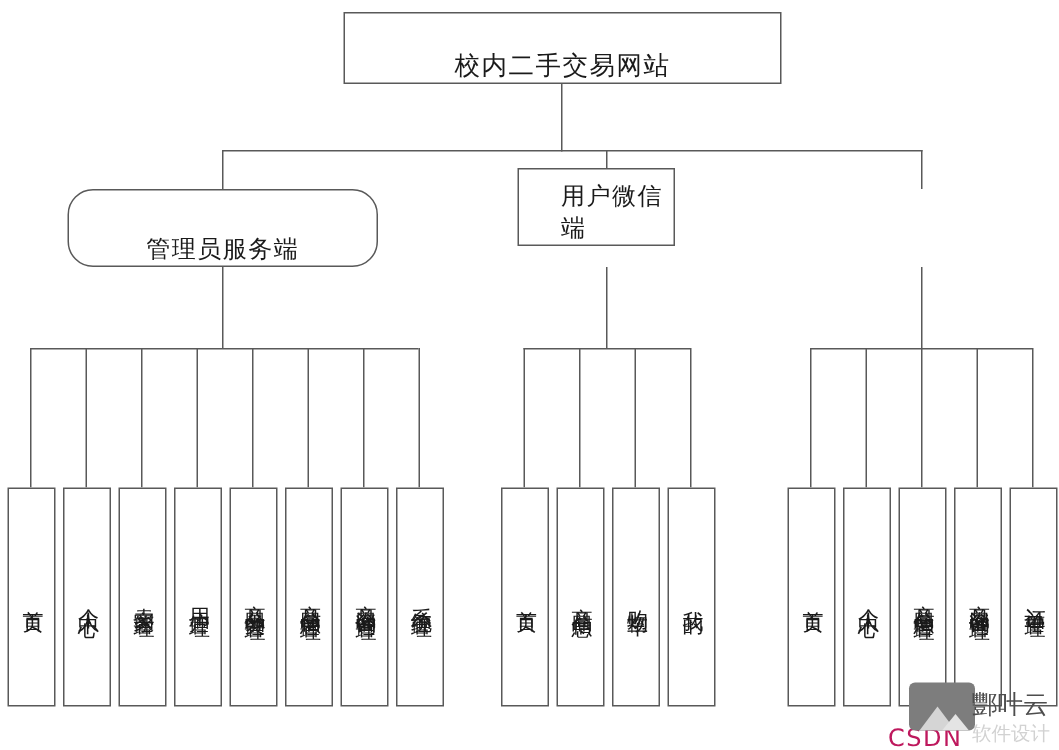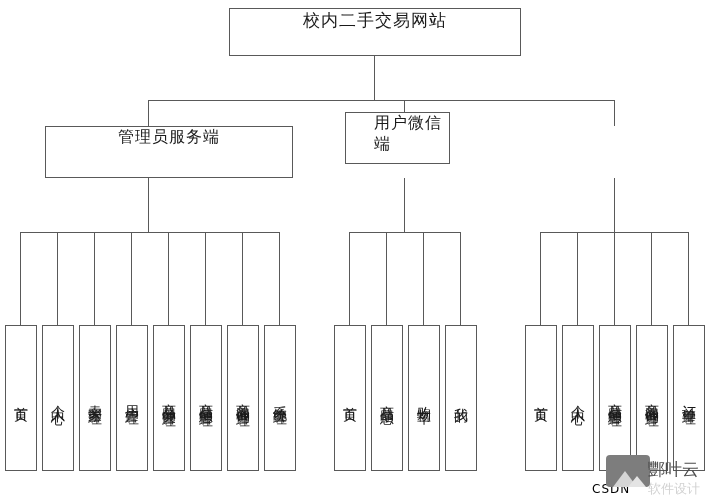--- a/index.html
+++ b/index.html
@@ -16,21 +16,21 @@
     overflow: hidden;
   }
 
   
   .box {
     position: absolute;
     box-sizing: border-box;
     border: 1px solid #595959;
     background: #ffffff;
     display: flex;
-    align-items: flex-start;
+    align-items: flex-end;
     justify-content: center;
     color: #1a1a1a;
     z-index: 2;
   }
 
   
   #root-box {
     left: 229px;
     top: 8px;
     width: 292px;
@@ -38,21 +38,21 @@
     font-size: 17px;
     letter-spacing: 1px;
   }
 
   
   .l2 {
     height: 52px;
     font-size: 16px;
     letter-spacing: 1px;
   }
-  #l2-admin  { left: 45px;  top: 126px; width: 248px; }
+  #l2-admin  { left: 45px;  top: 126px; width: 207px; border-radius: 17px; }
   #l2-user   { left: 345px; top: 112px; width: 105px; padding-left: 28px; }
   #l2-seller { left: 545px; top: 126px; width: 139px; }
 
   
   .leaf {
     top: 325px;
     height: 146px;
     width: 32px;
     font-size: 14px;
     line-height: 15px;
@@ -116,22 +116,22 @@
     font-size: 17px;
     color: #4d4d4d;
     letter-spacing: 0px;
     z-index: 5;
     white-space: nowrap;
   }
   #wm-csdn {
     position: absolute;
     left: 592px;
     top: 482px;
-    font-size: 12px;
-    color: #000000;
+    font-size: 16px;
+    color: #be185d;
     letter-spacing: 1px;
     z-index: 4;
     white-space: nowrap;
   }
   #wm-tail {
     position: absolute;
     left: 648px;
     top: 480px;
     font-size: 13px;
     color: #d2d2d2;

